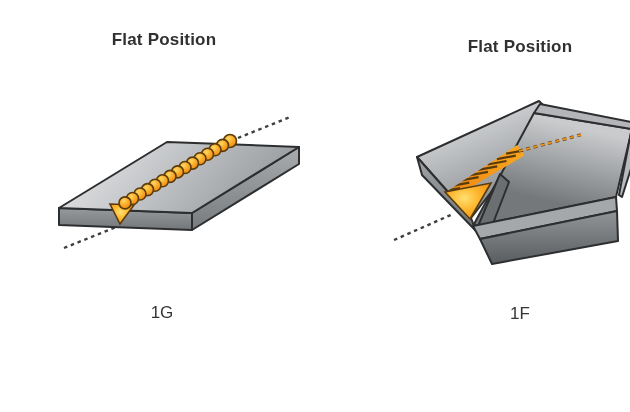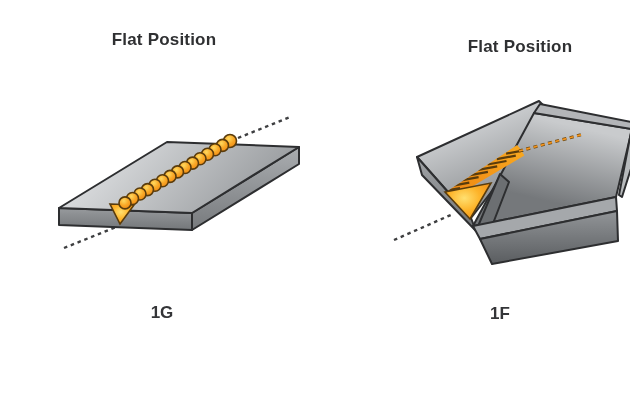--- a/index.html
+++ b/index.html
@@ -2,24 +2,24 @@
 <html style="--outline: #2d2e30; --dash: #3e3f41; --text: #2f3032; --label-text: #343538; --caption-text: #595a5c; --steel-light: #d7d9db; --steel-mid: #9b9ea1; --steel-dark: #63666a; --weld-orange: #f29018; --weld-highlight: #ffd95e; --weld-shadow: #5a3c0c;"><head>
 <meta charset="utf-8">
 <style>
   html,body{margin:0;padding:0;background:#ffffff;}
   .stage{position:relative;width:630px;height:412px;background:#ffffff;overflow:hidden;
          font-family:"Liberation Sans",sans-serif;margin-left:39px;}
   .heading{position:absolute;font-weight:bold;font-size:17px;color:var(--text,#2f3032);
            text-align:center;letter-spacing:.2px;white-space:nowrap;}
   .heading.h1g{left:40px;top:30px;width:170px;}
   .heading.h1f{left:396px;top:37px;width:170px;}
-  .plabel{position:absolute;font-weight:bold;font-size:17px;color:var(--label-text,#343538);
+  .plabel{position:absolute;font-weight:normal;font-size:17px;color:var(--label-text,#343538);
           text-align:center;white-space:nowrap;}
   .plabel.l1g{left:83px;top:303px;width:80px;}
-  .plabel.l1f{left:421px;top:304px;width:80px;}
+  .plabel.l1f{left:441px;top:304px;width:80px;}
   .caption{position:absolute;left:0;top:378px;width:630px;text-align:center;font-style:italic;
            font-size:17px;color:var(--caption-text,#595a5c);letter-spacing:.5px;}
   svg.fig{position:absolute;}
   svg.fig.g{left:0;top:100px;}
   svg.fig.f{left:330px;top:90px;}
   .o{stroke:var(--outline,#2d2e30);stroke-width:2;stroke-linejoin:round;}
   .dashline{stroke:var(--dash,#3e3f41);stroke-width:2.4;fill:none;stroke-dasharray:3.5 3.8;}
   .ribs{stroke:var(--weld-shadow,#5a3c0c);stroke-width:2.2;fill:none;}
   .sc{stroke:var(--weld-shadow,#5a3c0c);stroke-width:1.6;}
 </style>

